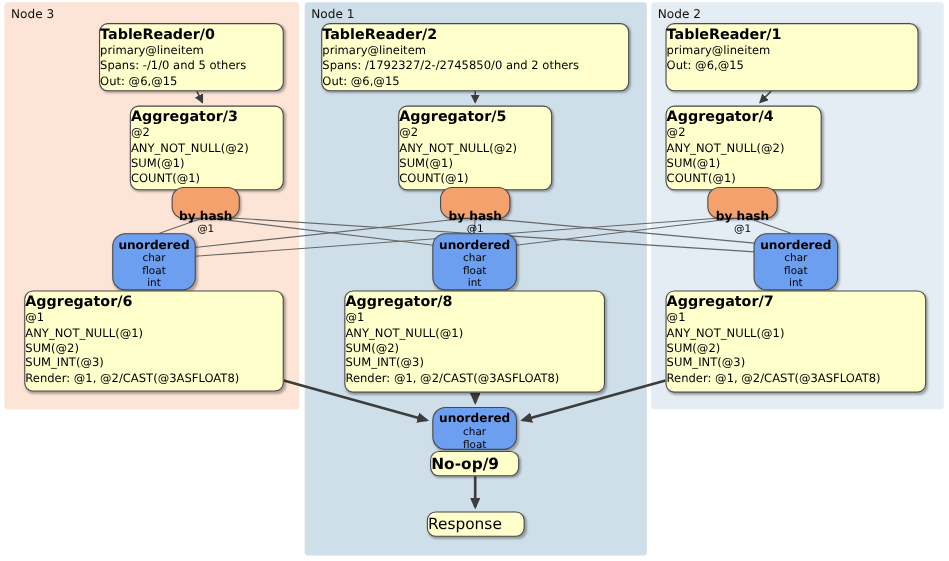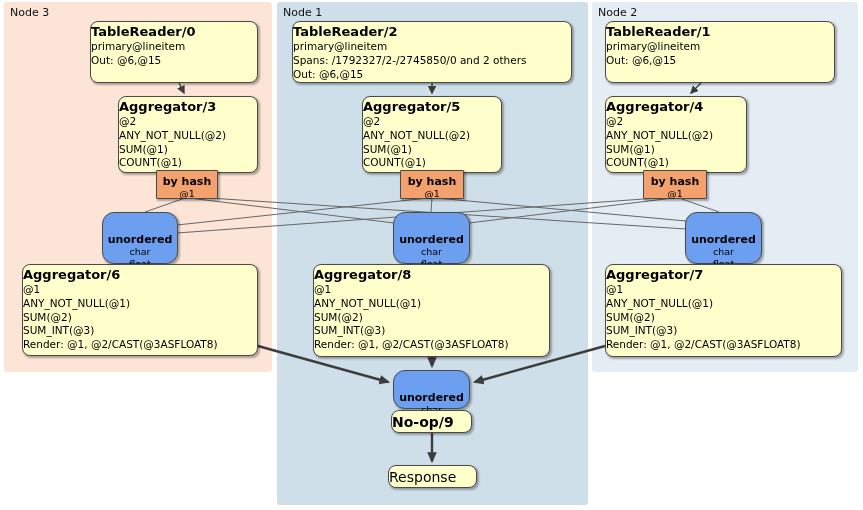--- a/index.html
+++ b/index.html
@@ -14,22 +14,22 @@
   .region{position:absolute;border-radius:3px;z-index:0}
   .region-label{position:absolute;font-size:11px;color:#111;z-index:3;white-space:nowrap}
   #edges{position:absolute;left:0;top:0;width:863px;height:510px;z-index:1}
   .proc{position:absolute;background:var(--proc_bg);border:1px solid var(--box_border);
         border-radius:8px;padding-top:2px;z-index:2;
         box-shadow:1.5px 1.5px 2px rgba(0,0,0,.30)}
   .proc .title{font-size:13px;font-weight:bold;line-height:16px;white-space:nowrap}
   .proc .line{font-size:10.5px;line-height:13.8px;white-space:nowrap}
   .router{position:absolute;border:1px solid var(--box_border);text-align:center;z-index:2;
         box-shadow:1.5px 1.5px 2px rgba(0,0,0,.30)}
-  .hash{background:var(--hash_bg);border-radius:1px;padding-top:4px}
-  .stream{background:var(--stream_bg);border-radius:12px;padding-top:20px}
+  .hash{background:var(--hash_bg);border-radius:11px;padding-top:19px}
+  .stream{background:var(--stream_bg);border-radius:12px;padding-top:3px}
   .router .title{font-size:11px;font-weight:bold;line-height:13px;white-space:nowrap}
   .router .line{font-size:9.5px;line-height:11.5px;white-space:nowrap}
   .single .title{font-size:14px;line-height:19px}
 </style>
 </head>
 <body>
 
 <div class="canvas">
 
   <div class="region" style="left:4px;top:2px;width:268px;height:370px;background:var(--node3_bg)"></div>
@@ -72,20 +72,21 @@
       <line x1="258" y1="346" x2="388" y2="382" marker-end="url(#arrB)"></line>
       <line x1="432" y1="357" x2="432" y2="366" marker-end="url(#arrB)"></line>
       <line x1="605" y1="346" x2="475" y2="382" marker-end="url(#arrB)"></line>
       <line x1="432" y1="433" x2="432" y2="461" marker-end="url(#arrB)"></line>
     </g>
   </svg>
 
   <div class="proc" style="left:90px;top:21px;width:168px;height:62px">
     <div class="title">TableReader/0</div>
     <div class="line">primary@lineitem</div>
+    <div class="line">Spans: -/1/0 and 5 others</div>
     <div class="line">Out: @6,@15</div>
   </div>
   <div class="proc" style="left:292px;top:21px;width:280px;height:62px">
     <div class="title">TableReader/2</div>
     <div class="line">primary@lineitem</div>
     <div class="line">Spans: /1792327/2-/2745850/0 and 2 others</div>
     <div class="line">Out: @6,@15</div>
   </div>
   <div class="proc" style="left:605px;top:21px;width:230px;height:62px">
     <div class="title">TableReader/1</div>

